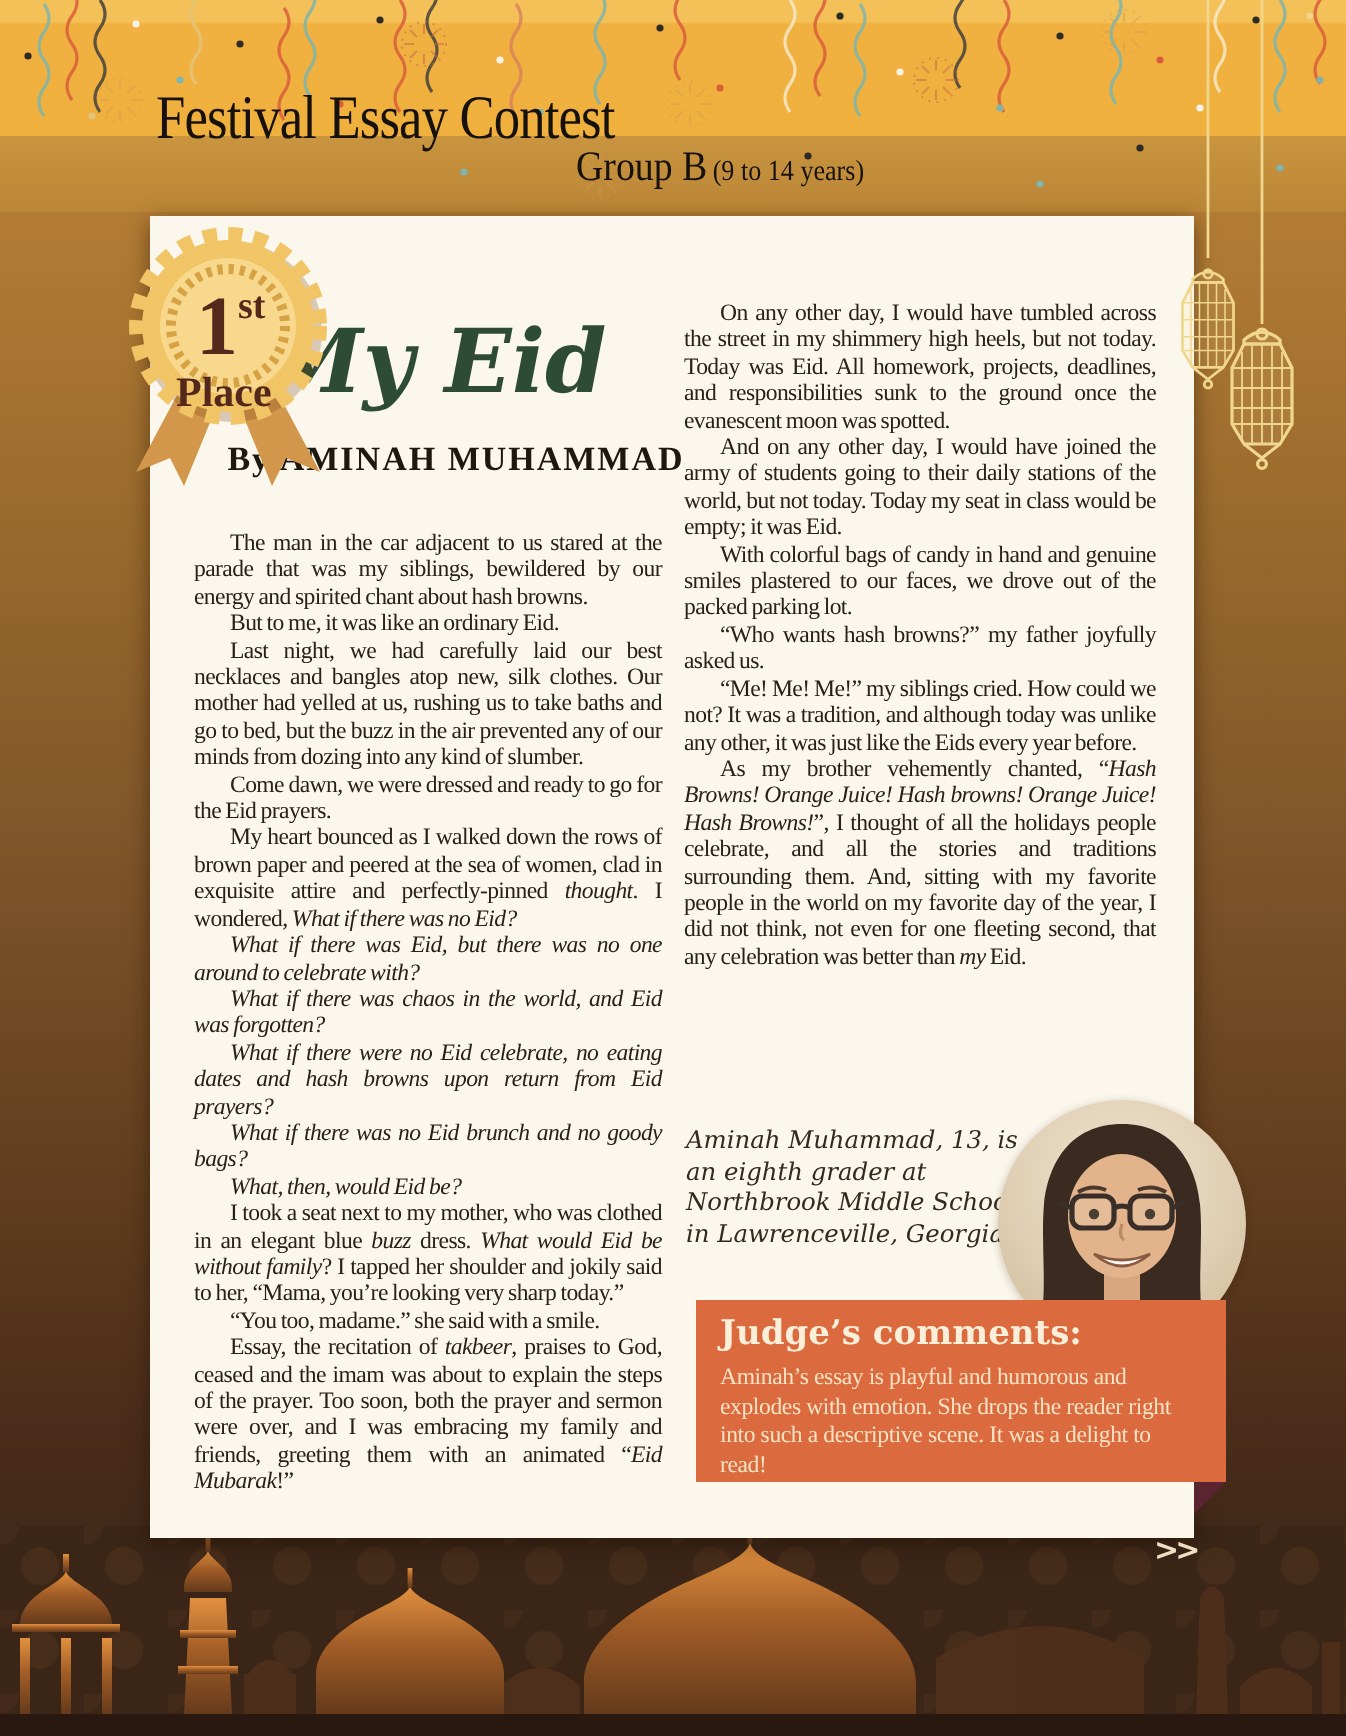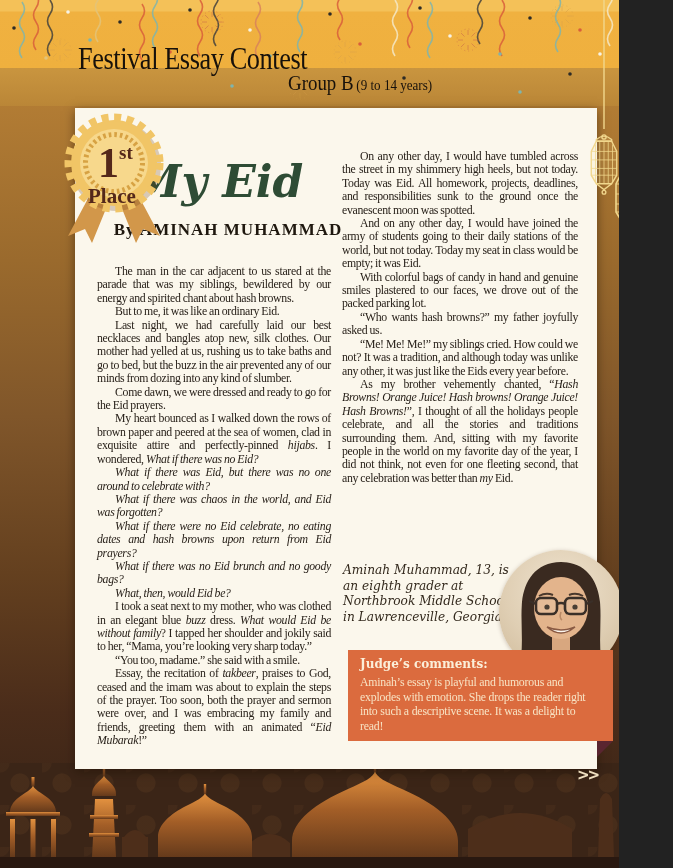--- a/index.html
+++ b/index.html
@@ -1,16 +1,16 @@
 <!DOCTYPE html>
 <html><head>
 <meta charset="utf-8">
 <style>
   html,body{margin:0;padding:0;background:#222;}
-  #stage{position:relative;width:619px;height:868px;overflow:hidden;
+  #stage{position:relative;width:673px;height:868px;overflow:hidden;
     font-family:"Liberation Serif",serif;
     background:linear-gradient(180deg,#BD8839 0%,#B27C34 12%,#9A6A2D 30%,#80562A 48%,#64401F 66%,#4A2C1A 82%,#3B2517 94%,#3B2517 100%);}
   .header{position:absolute;top:0;left:0;width:673px;height:68px;z-index:1;
     background:linear-gradient(180deg,#F4C158 0,#F4C158 11px,#F0B140 12px,#EFB03E 100%);}
   .band{position:absolute;top:68px;left:0;width:673px;height:38px;z-index:1;
     background:linear-gradient(180deg,#C9953F,#BA8637);}
   .decor{position:absolute;top:0;left:0;z-index:2;}
   .htitle{position:absolute;top:41px;left:78px;z-index:3;font-size:31px;color:#17110B;
     letter-spacing:-0.5px;transform:scaleX(.85);transform-origin:left top;white-space:nowrap;}
   .hgroup{position:absolute;top:71px;left:288px;z-index:3;color:#17110B;white-space:nowrap;
@@ -37,21 +37,21 @@
   .para{margin:0;font-size:11.8px;line-height:13.4px;letter-spacing:-0.3px;word-spacing:-0.5px;
     text-indent:18px;text-align:justify;color:#28211A;}
   .para i{font-style:italic;}
   .bio{position:absolute;left:268px;top:455px;width:168px;font-family:"DejaVu Serif",serif;
     font-style:italic;font-size:12.2px;line-height:15.5px;color:#33291D;}
   .photo{position:absolute;left:424px;top:442px;width:124px;height:124px;border-radius:50%;overflow:hidden;
     background:radial-gradient(circle at 50% 32%,#EFE3CF 0%,#DFCEB3 55%,#CDB897 100%);
     box-shadow:0 1px 4px rgba(60,30,10,.25);}
   .judge{position:absolute;left:273px;top:542px;width:265px;height:91px;background:#DB6B3E;
     box-sizing:border-box;padding:7px 12px 0 12px;z-index:2;}
-  .jhead{font-family:"DejaVu Serif",serif;font-weight:bold;font-size:12px;color:#FBEFD9;margin-bottom:4px;}
+  .jhead{font-family:"DejaVu Serif",serif;font-weight:bold;font-size:17px;color:#FBEFD9;margin-bottom:4px;}
   .jbody{font-family:"Liberation Serif",serif;font-weight:normal;font-size:11.8px;line-height:14.6px;
     letter-spacing:-0.2px;color:#F8E3C4;}
   .fold{position:absolute;left:522px;top:633px;width:0;height:0;
     border-top:16px solid #5A2530;border-right:16px solid transparent;}
   .next{position:absolute;left:577px;top:766px;z-index:4;font-family:"DejaVu Sans",sans-serif;
     font-weight:bold;font-size:15px;letter-spacing:-2px;color:#EFDFC0;cursor:pointer;}
   .badge{position:absolute;top:103px;left:58px;z-index:5;}
   .badge text{font-family:"Liberation Serif",serif;font-weight:bold;fill:#54281A;}
 </style>
 </head>
@@ -202,21 +202,21 @@
   <div class="strip"></div>
 
   <div class="paper">
     <div class="essay-title">My Eid</div>
     <div class="essay-byline">By AMINAH MUHAMMAD</div>
     <div class="col col-left">
         <p class="para"><span>The man in the car adjacent to us stared at the parade that was my siblings, bewildered by our energy and spirited chant about hash browns.</span></p>
         <p class="para"><span>But to me, it was like an ordinary Eid.</span></p>
         <p class="para"><span>Last night, we had carefully laid our best necklaces and bangles atop new, silk clothes. Our mother had yelled at us, rushing us to take baths and go to bed, but the buzz in the air prevented any of our minds from dozing into any kind of slumber.</span></p>
         <p class="para"><span>Come dawn, we were dressed and ready to go for the Eid prayers.</span></p>
-        <p class="para"><span>My heart bounced as I walked down the rows of brown paper and peered at the sea of women, clad in exquisite attire and perfectly-pinned </span><i>hijabs</i><span>. I wondered, </span><i>What if there was no Eid?</i></p>
+        <p class="para"><span>My heart bounced as I walked down the rows of brown paper and peered at the sea of women, clad in exquisite attire and perfectly-pinned </span><i>thought</i><span>. I wondered, </span><i>What if there was no Eid?</i></p>
         <p class="para"><i>What if there was Eid, but there was no one around to celebrate with?</i></p>
         <p class="para"><i>What if there was chaos in the world, and Eid was forgotten?</i></p>
         <p class="para"><i>What if there were no Eid celebrate, no eating dates and hash browns upon return from Eid prayers?</i></p>
         <p class="para"><i>What if there was no Eid brunch and no goody bags?</i></p>
         <p class="para"><i>What, then, would Eid be?</i></p>
         <p class="para"><span>I took a seat next to my mother, who was clothed in an elegant blue </span><i>buzz</i><span> dress. </span><i>What would Eid be without family</i><span>? I tapped her shoulder and jokily said to her, “Mama, you’re looking very sharp today.”</span></p>
         <p class="para"><span>“You too, madame.” she said with a smile.</span></p>
         <p class="para"><span>Essay, the recitation of </span><i>takbeer</i><span>, praises to God, ceased and the imam was about to explain the steps of the prayer. Too soon, both the prayer and sermon were over, and I was embracing my family and friends, greeting them with an animated “</span><i>Eid Mubarak</i><span>!”</span></p>
       </div>
     <div class="col col-right">

